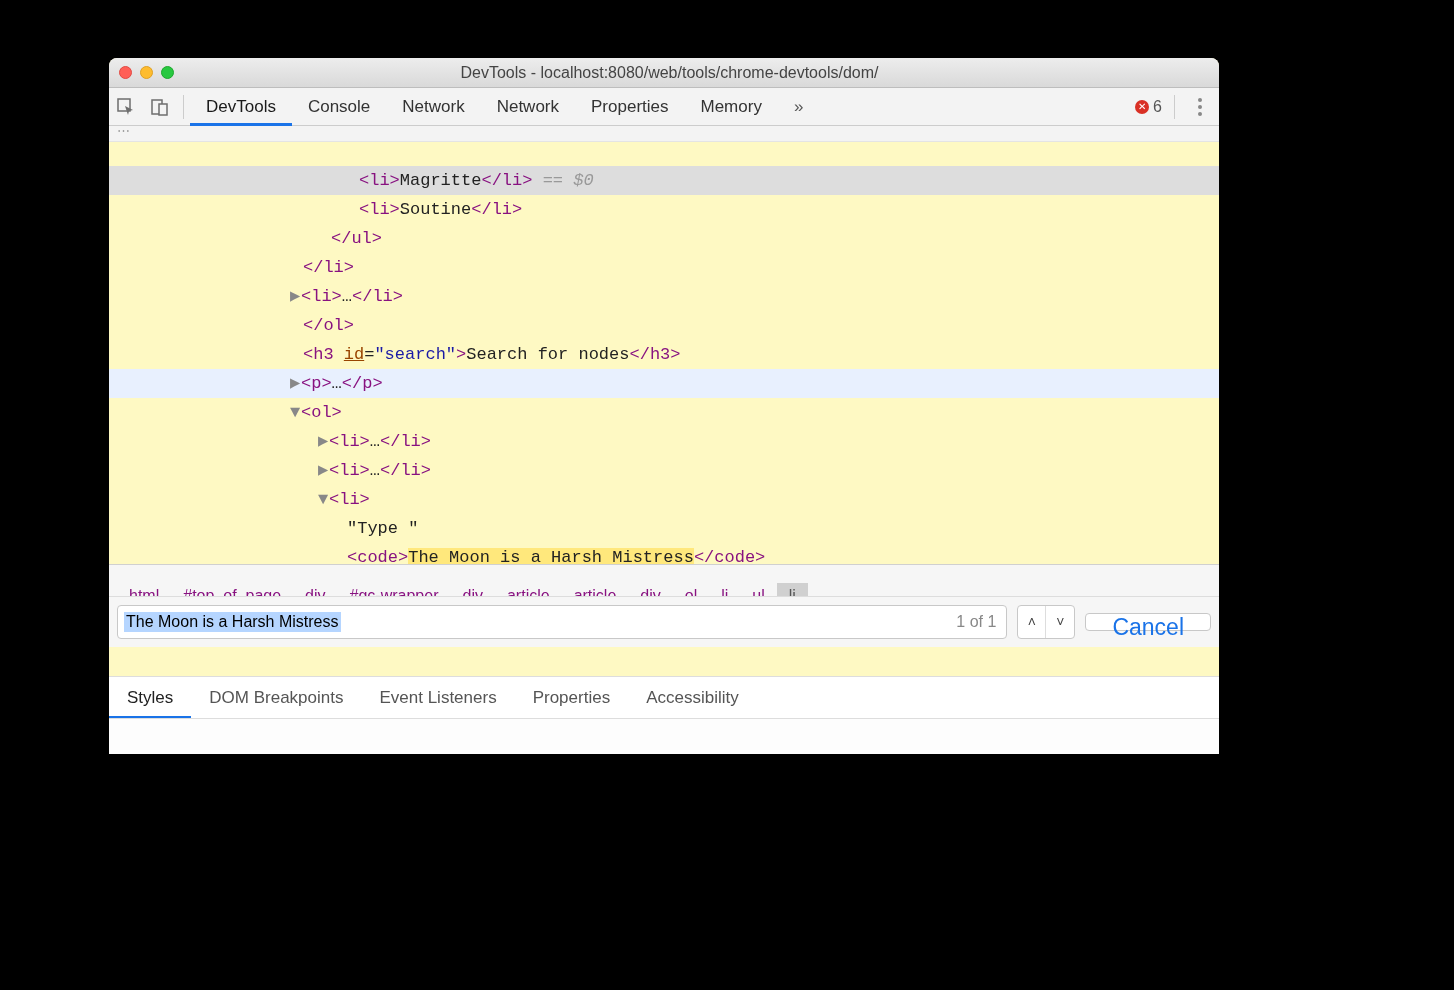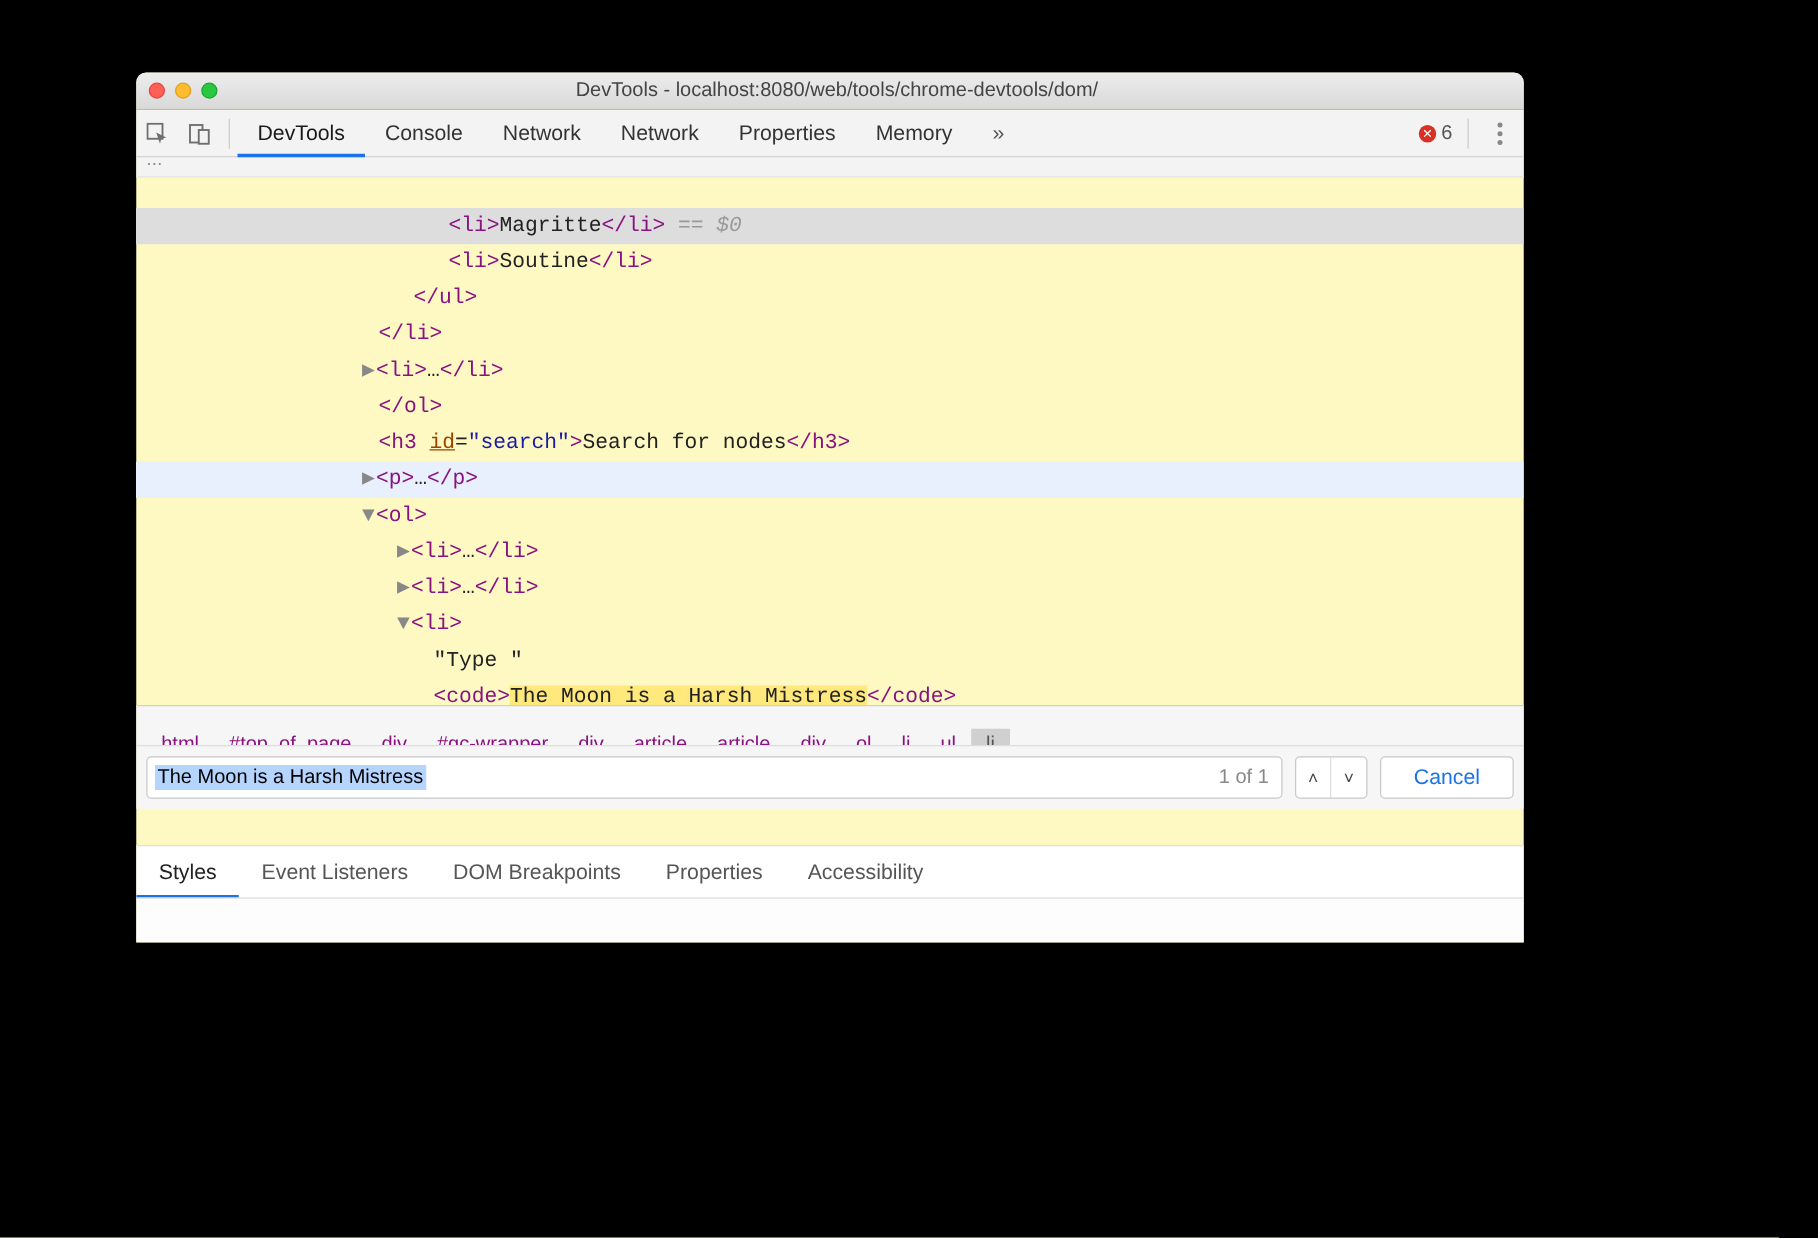--- a/index.html
+++ b/index.html
@@ -101,21 +101,21 @@
   }
   .searchbox {
     flex:1; height:34px; border:1px solid #c8c8c8; border-radius:4px; background:#fff;
     display:flex; align-items:center; padding:0 6px; font-size:16px;
   }
   .searchbox .seltext { background:#b5d5ff; padding:1px 2px;}
   .searchbox .count { margin-left:auto; color:#888; padding-right:4px;}
   .nav-arrows { display:flex; border:1px solid #c8c8c8; border-radius:4px; background:#fff; height:34px;}
   .nav-arrows button{ width:28px; background:none; border:none; font-size:14px; color:#444; cursor:pointer;}
   .nav-arrows button:first-child{ border-right:1px solid #ddd;}
-  .cancel-btn { height:34px; padding:0 26px; border:1px solid #c8c8c8; border-radius:4px; background:#fff; color:#1a73e8; font-size:17px;}
+  .cancel-btn { height:18px; padding:0 26px; border:1px solid #c8c8c8; border-radius:4px; background:#fff; color:#1a73e8; font-size:23px;}
   
   .subtabs {
     display:flex; align-items:center; height:42px; border-top:1px solid #ddd;
     font-size:17px; color:#555; background:#fff;margin-top:29px;
   }
   .subtab { padding:0 18px; height:42px; display:flex; align-items:center;}
   .subtab.active { color:#222; border-bottom:3px solid #1a73e8; padding-top:3px;}
   
   .filterrow {
     display:flex; height:36px; border-top:1px solid #ddd; background:#fdfdfd;flex-direction:column;
@@ -210,22 +210,22 @@
     </div>
     <div class="nav-arrows">
       <button>˄</button>
       <button>˅</button>
     </div>
     <button class="cancel-btn">Cancel</button>
   </div>
 
   <div class="subtabs" id="subtabs">
       <div class="subtab active">Styles</div>
+      <div class="subtab">DOM Breakpoints</div>
       <div class="subtab">Event Listeners</div>
-      <div class="subtab">DOM Breakpoints</div>
       <div class="subtab">Properties</div>
       <div class="subtab">Accessibility</div>
     </div>
 
   <div class="filterrow">
     <div class="left">
       <input placeholder="Filter" style="">
     </div>
     <div class="mid">
       <span>:hov</span>

